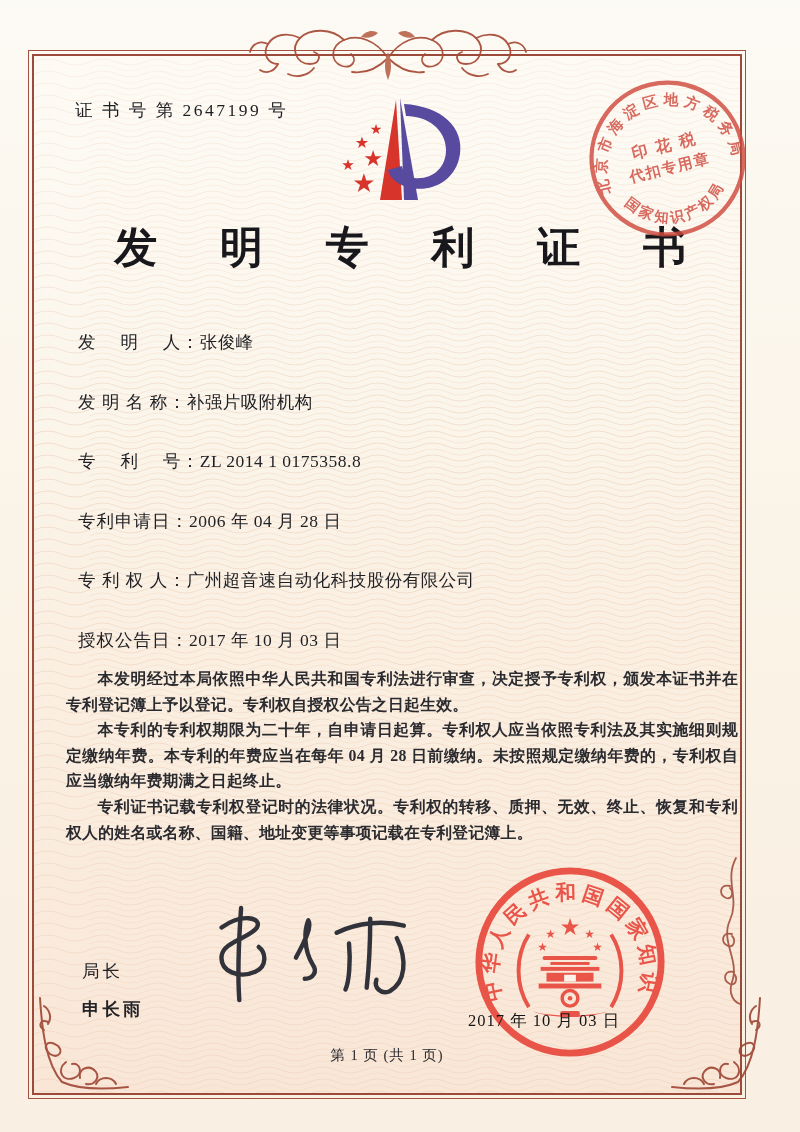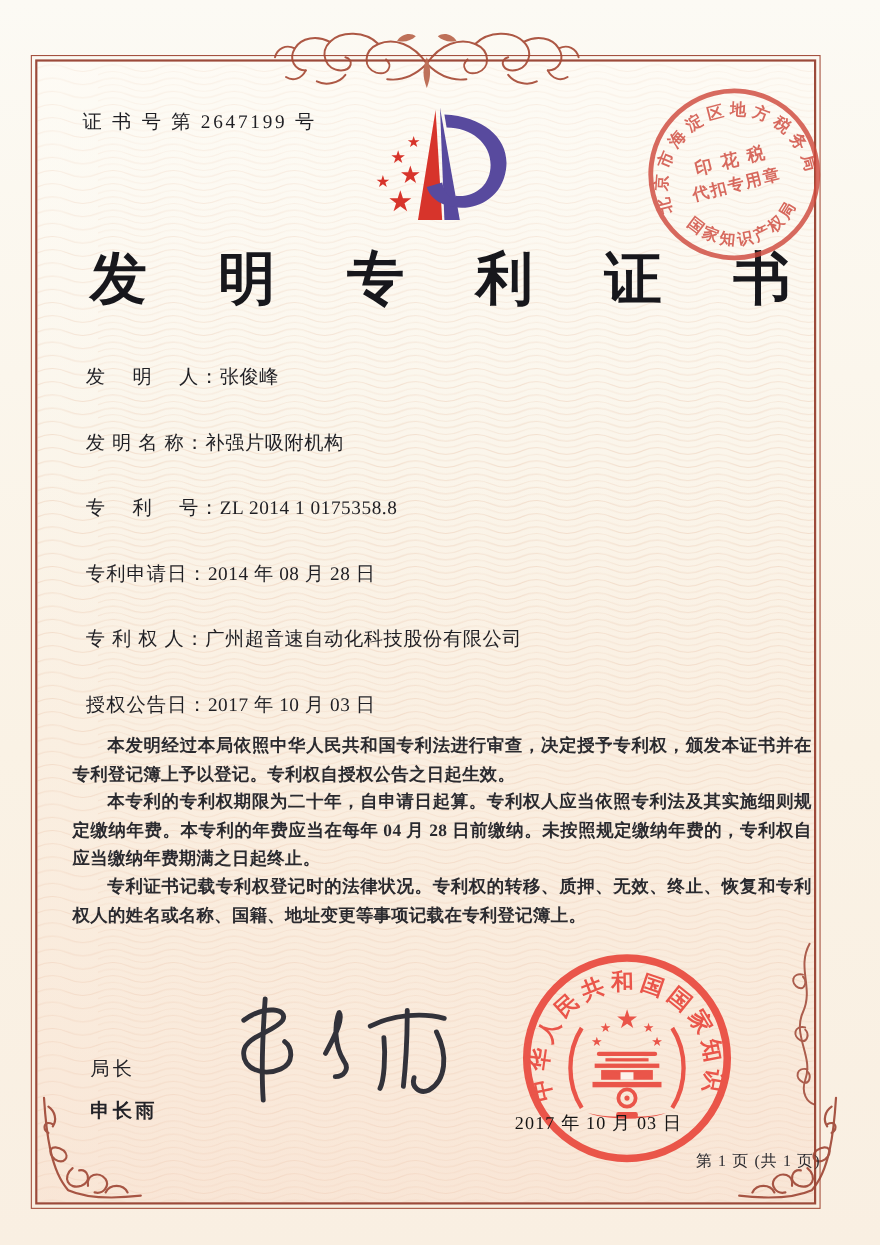--- a/index.html
+++ b/index.html
@@ -10,34 +10,34 @@
   }
   
   .frame-outer{position:absolute;left:28px;top:50px;right:54px;bottom:33px;border:1.5px solid #a5513f;z-index:1;}
   .frame-inner{position:absolute;left:3px;top:3px;right:3px;bottom:3px;border:2.5px solid #9c4a3a;}
   .guilloche{position:absolute;left:34px;top:56px;right:60px;bottom:39px;z-index:0;}
   .pink-tint{position:absolute;left:34px;top:56px;right:60px;bottom:39px;z-index:0;
     background:linear-gradient(180deg,rgba(255,252,246,.55) 0%,rgba(255,244,232,0) 35%,rgba(250,219,199,.28) 85%,rgba(248,214,194,.38) 100%);}
   .ornament{position:absolute;z-index:2;}
   .cert-no{position:absolute;left:75px;top:98px;font-size:17.5px;letter-spacing:2.5px;color:#1e1e23;z-index:3;text-align:right;}
   .logo{position:absolute;left:318px;top:96px;z-index:3;}
-  .title{position:absolute;left:0;right:0;top:219px;text-align:center;font-size:52px;font-weight:bold;
+  .title{position:absolute;left:0;right:0;top:219px;text-align:center;font-size:43px;font-weight:bold;
     letter-spacing:26px;text-indent:26px;color:#17171c;z-index:3;}
   .fields{position:absolute;left:78px;top:330px;width:640px;z-index:3;}
   .field-row{font-size:17.5px;color:#1f1f24;height:22px;margin-bottom:37.5px;letter-spacing:.5px;white-space:nowrap;}
   .field-row .lbl{letter-spacing:1px;}
   .paras{position:absolute;left:66px;top:666px;width:672px;z-index:3;font-size:15.8px;line-height:25.6px;
     color:#2a2a2f;text-align:justify;}
   .paras p{margin:0;text-indent:2em;letter-spacing:.3px;font-weight:bold;}
   .signer{position:absolute;left:82px;top:959px;z-index:3;font-size:17.5px;color:#232328;letter-spacing:3px;}
   .signer .name{margin-top:14px;font-weight:bold;}
   .signature{position:absolute;left:188px;top:893px;z-index:3;}
   .seal{position:absolute;left:472px;top:864px;z-index:4;}
   .seal-date{position:absolute;left:468px;top:1010px;z-index:5;font-size:16.5px;color:#141414;letter-spacing:1px;}
-  .footer{position:absolute;left:28px;right:54px;top:1046px;text-align:right;font-size:14.5px;color:#2a2a2f;z-index:3;letter-spacing:1px;}
+  .footer{position:absolute;left:28px;right:54px;top:1046px;text-align:center;font-size:14.5px;color:#2a2a2f;z-index:3;letter-spacing:1px;}
   .tax-stamp{position:absolute;left:585px;top:76px;z-index:4;transform:rotate(-14deg);}
 </style>
 </head>
 <body>
 
 <div class="paper">
 
   <svg class="guilloche" width="706" height="1037" aria-hidden="true">
     <defs>
       <pattern id="gw" width="110" height="12" patternUnits="userSpaceOnUse">
@@ -127,21 +127,21 @@
       <text x="46" y="96" font-size="26">★</text>
     </g>
   </svg>
 
   <div class="title">发 明 专 利 证 书</div>
 
   <div class="fields">
     <div class="field-row"><span class="lbl">发　 明　 人：</span><span>张俊峰</span></div>
     <div class="field-row"><span class="lbl">发 明 名 称：</span><span>补强片吸附机构</span></div>
     <div class="field-row"><span class="lbl">专　 利　 号：</span><span>ZL 2014 1 0175358.8</span></div>
-    <div class="field-row"><span class="lbl">专利申请日：</span><span>2014 年 08 月 28 日</span></div>
+    <div class="field-row"><span class="lbl">专利申请日：</span><span>2006 年 04 月 28 日</span></div>
     <div class="field-row"><span class="lbl">专 利 权 人：</span><span>广州超音速自动化科技股份有限公司</span></div>
     <div class="field-row"><span class="lbl">授权公告日：</span><span>2017 年 10 月 03 日</span></div>
   </div>
 
   <div class="paras">
     <p>本发明经过本局依照中华人民共和国专利法进行审查，决定授予专利权，颁发本证书并在专利登记簿上予以登记。专利权自授权公告之日起生效。</p>
     <p>本专利的专利权期限为二十年，自申请日起算。专利权人应当依照专利法及其实施细则规定缴纳年费。本专利的年费应当在每年 04 月 28 日前缴纳。未按照规定缴纳年费的，专利权自应当缴纳年费期满之日起终止。</p>
     <p>专利证书记载专利权登记时的法律状况。专利权的转移、质押、无效、终止、恢复和专利权人的姓名或名称、国籍、地址变更等事项记载在专利登记簿上。</p>
   </div>
 

